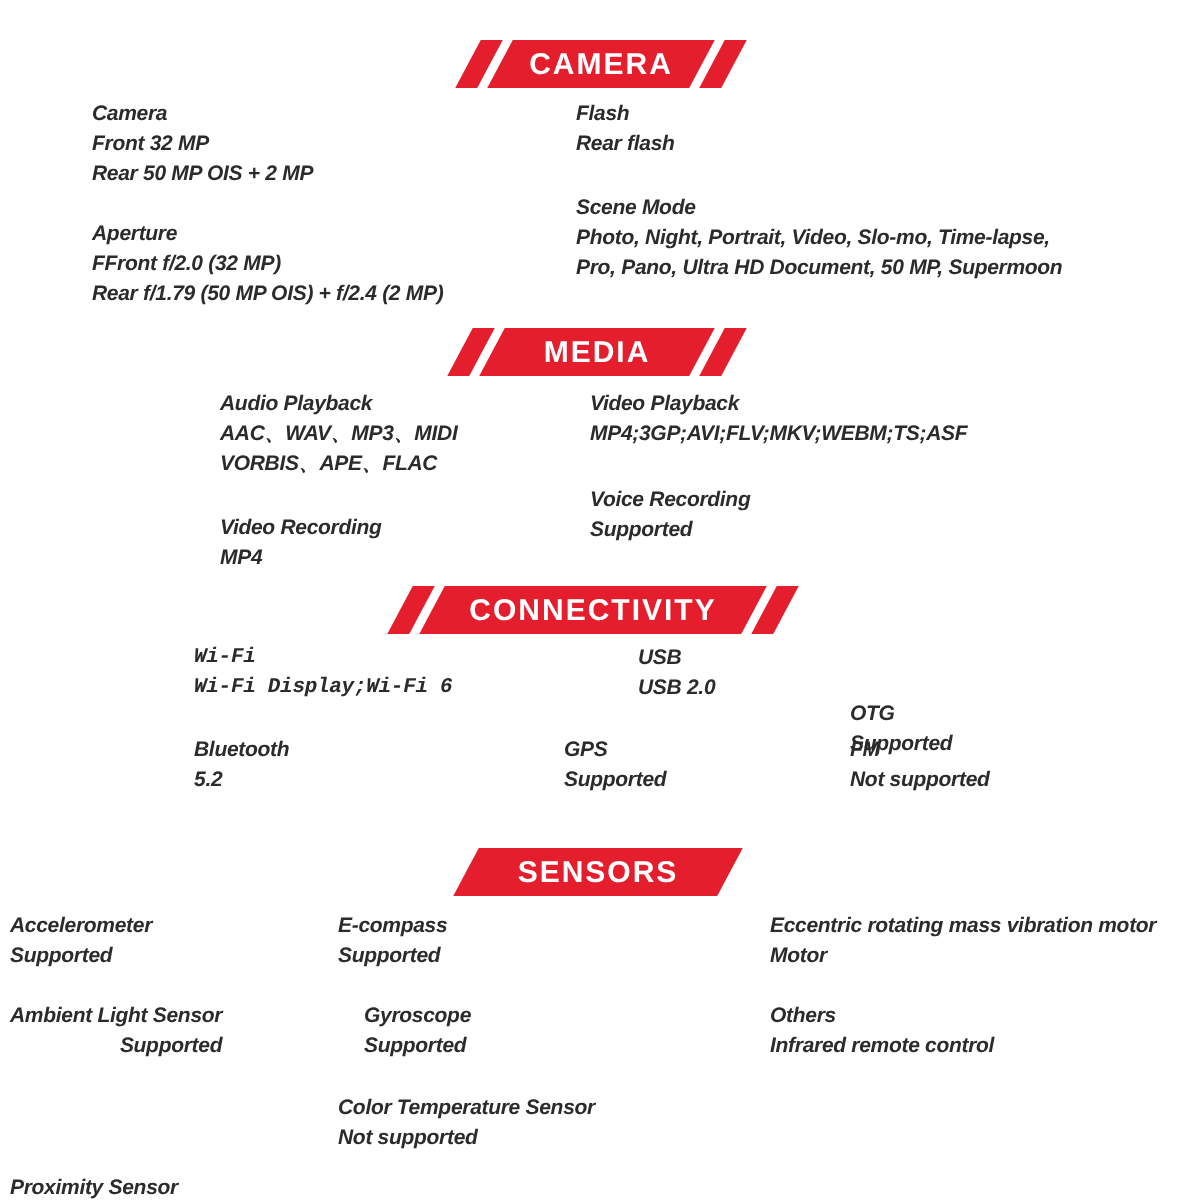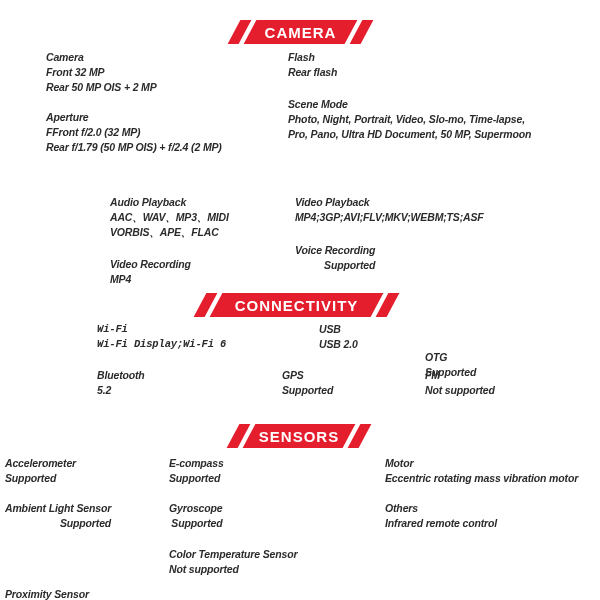--- a/index.html
+++ b/index.html
@@ -96,35 +96,42 @@
   <div class="group" style="left:288px; top:50px;">
     <div>Flash</div>
     <div>Rear flash</div>
   </div>
   <div class="group" style="left:288px; top:97px;">
     <div>Scene Mode</div>
     <div>Photo, Night, Portrait, Video, Slo-mo, Time-lapse,</div>
     <div>Pro, Pano, Ultra HD Document, 50 MP, Supermoon</div>
   </div>
 
+  <div class="banner" style="left:230px; top:164px; width:137px;">
+    <span class="sliver l"></span>
+    <span class="bbody">
+      <span class="btext">MEDIA</span>
+    </span>
+    <span class="sliver r"></span>
+  </div>
 
   <div class="group" style="left:110px; top:195px;">
     <div>Audio Playback</div>
     <div>AAC、WAV、MP3、MIDI</div>
     <div>VORBIS、APE、FLAC</div>
   </div>
   <div class="group" style="left:110px; top:257px;">
     <div>Video Recording</div>
     <div>MP4</div>
   </div>
   <div class="group" style="left:295px; top:195px;">
     <div>Video Playback</div>
     <div>MP4;3GP;AVI;FLV;MKV;WEBM;TS;ASF</div>
   </div>
-  <div class="group" style="left:295px; top:243px;text-align:right;">
+  <div class="group" style="left:295px; top:243px;">
     <div>Voice Recording</div>
     <div>Supported</div>
   </div>
 
   <div class="banner" style="left:200px; top:293px; width:193px;">
     <span class="sliver l"></span>
     <span class="bbody">
       <span class="btext">CONNECTIVITY</span>
     </span>
     <span class="sliver r"></span>
@@ -148,21 +155,21 @@
   </div>
   <div class="group" style="left:425px; top:306px;margin-top:44px;">
     <div>OTG</div>
     <div>Supported</div>
   </div>
   <div class="group" style="left:425px; top:368px;">
     <div>FM</div>
     <div>Not supported</div>
   </div>
 
-  <div class="banner" style="left:233px; top:424px; width:132px;">
+  <div class="banner" style="left:233px; top:424px; width:132px;flex-direction:column;">
     <span class="sliver l"></span>
     <span class="bbody">
       <span class="btext">SENSORS</span>
     </span>
     <span class="sliver r"></span>
   </div>
 
   <div class="group" style="left:5px; top:456px;">
     <div>Accelerometer</div>
     <div>Supported</div>
@@ -172,30 +179,30 @@
     <div>Supported</div>
   </div>
   <div class="group" style="left:5px; top:547px;margin-top:40px;">
     <div>Proximity Sensor</div>
     <div>Supported</div>
   </div>
   <div class="group" style="left:169px; top:456px;">
     <div>E-compass</div>
     <div>Supported</div>
   </div>
-  <div class="group" style="left:169px; top:501px;text-align:right;">
+  <div class="group" style="left:182px; top:501px;">
     <div>Gyroscope</div>
     <div>Supported</div>
   </div>
   <div class="group" style="left:169px; top:547px;">
     <div>Color Temperature Sensor</div>
     <div>Not supported</div>
   </div>
   <div class="group" style="left:385px; top:456px;">
+    <div>Eccentric rotating mass vibration motor</div>
     <div>Motor</div>
-    <div>Eccentric rotating mass vibration motor</div>
   </div>
   <div class="group" style="left:385px; top:501px;">
     <div>Others</div>
     <div>Infrared remote control</div>
   </div>
 
 </div>
 
 </body></html>

